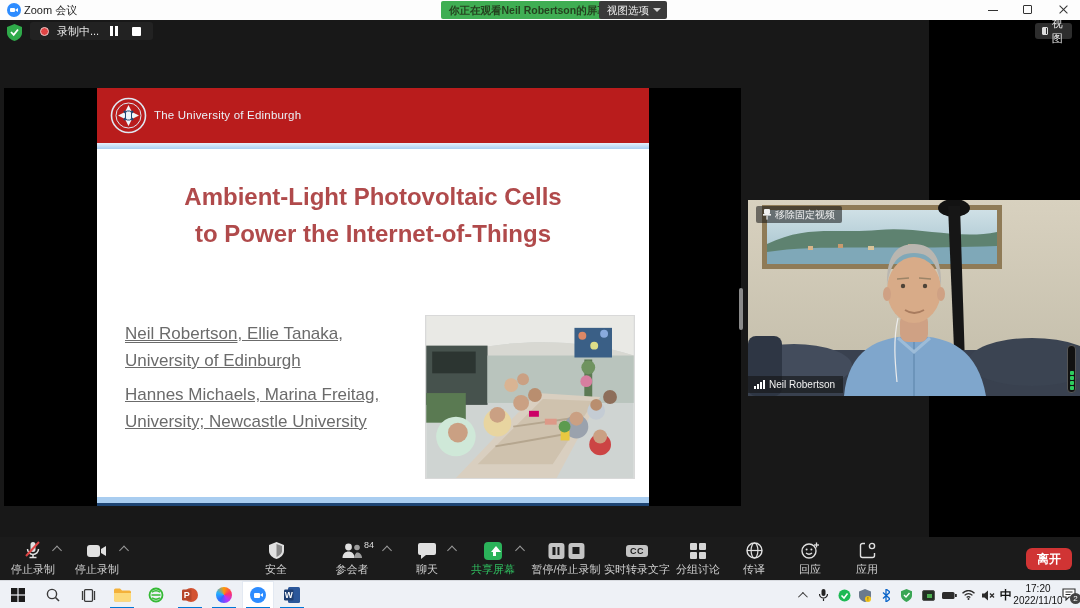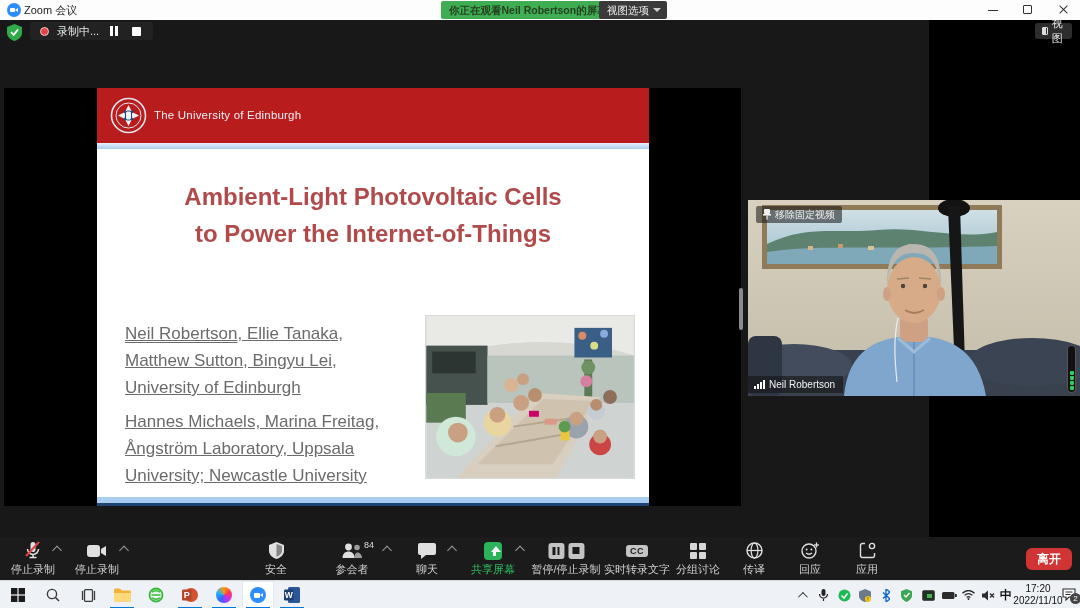--- a/index.html
+++ b/index.html
@@ -182,24 +182,22 @@
       </div>
       <div id="slide-header-strip"></div>
 
       <div id="slide-title">
         <div>Ambient-Light Photovoltaic Cells</div>
         <div>to Power the Internet-of-Things</div>
       </div>
 
       <div id="authors">
         <div><u>Neil Robertson</u><span>, Ellie Tanaka,</span></div>
-        <div>Matthew Sutton, Bingyu Lei,</div>
         <div>University of Edinburgh</div>
         <div class="grp2">Hannes Michaels, Marina Freitag,</div>
-        <div>Ångström Laboratory, Uppsala</div>
         <div>University; Newcastle University</div>
       </div>
 
       <svg id="slide-photo" viewBox="0 0 210 164">
         <rect width="210" height="164" fill="#cfd4d2"></rect>
         <path d="M0 0 H210 V40 C150 20 60 22 0 48 Z" fill="#e9e9e5"></path>
         <path d="M0 48 C60 22 150 20 210 40 L210 55 C150 38 70 40 0 62 Z" fill="#d8d8d2"></path>
         <rect x="0" y="30" width="62" height="60" fill="#46524d"></rect>
         <rect x="6" y="36" width="44" height="22" fill="#2c3531"></rect>
         <rect x="0" y="78" width="40" height="30" fill="#5a7a52"></rect>

